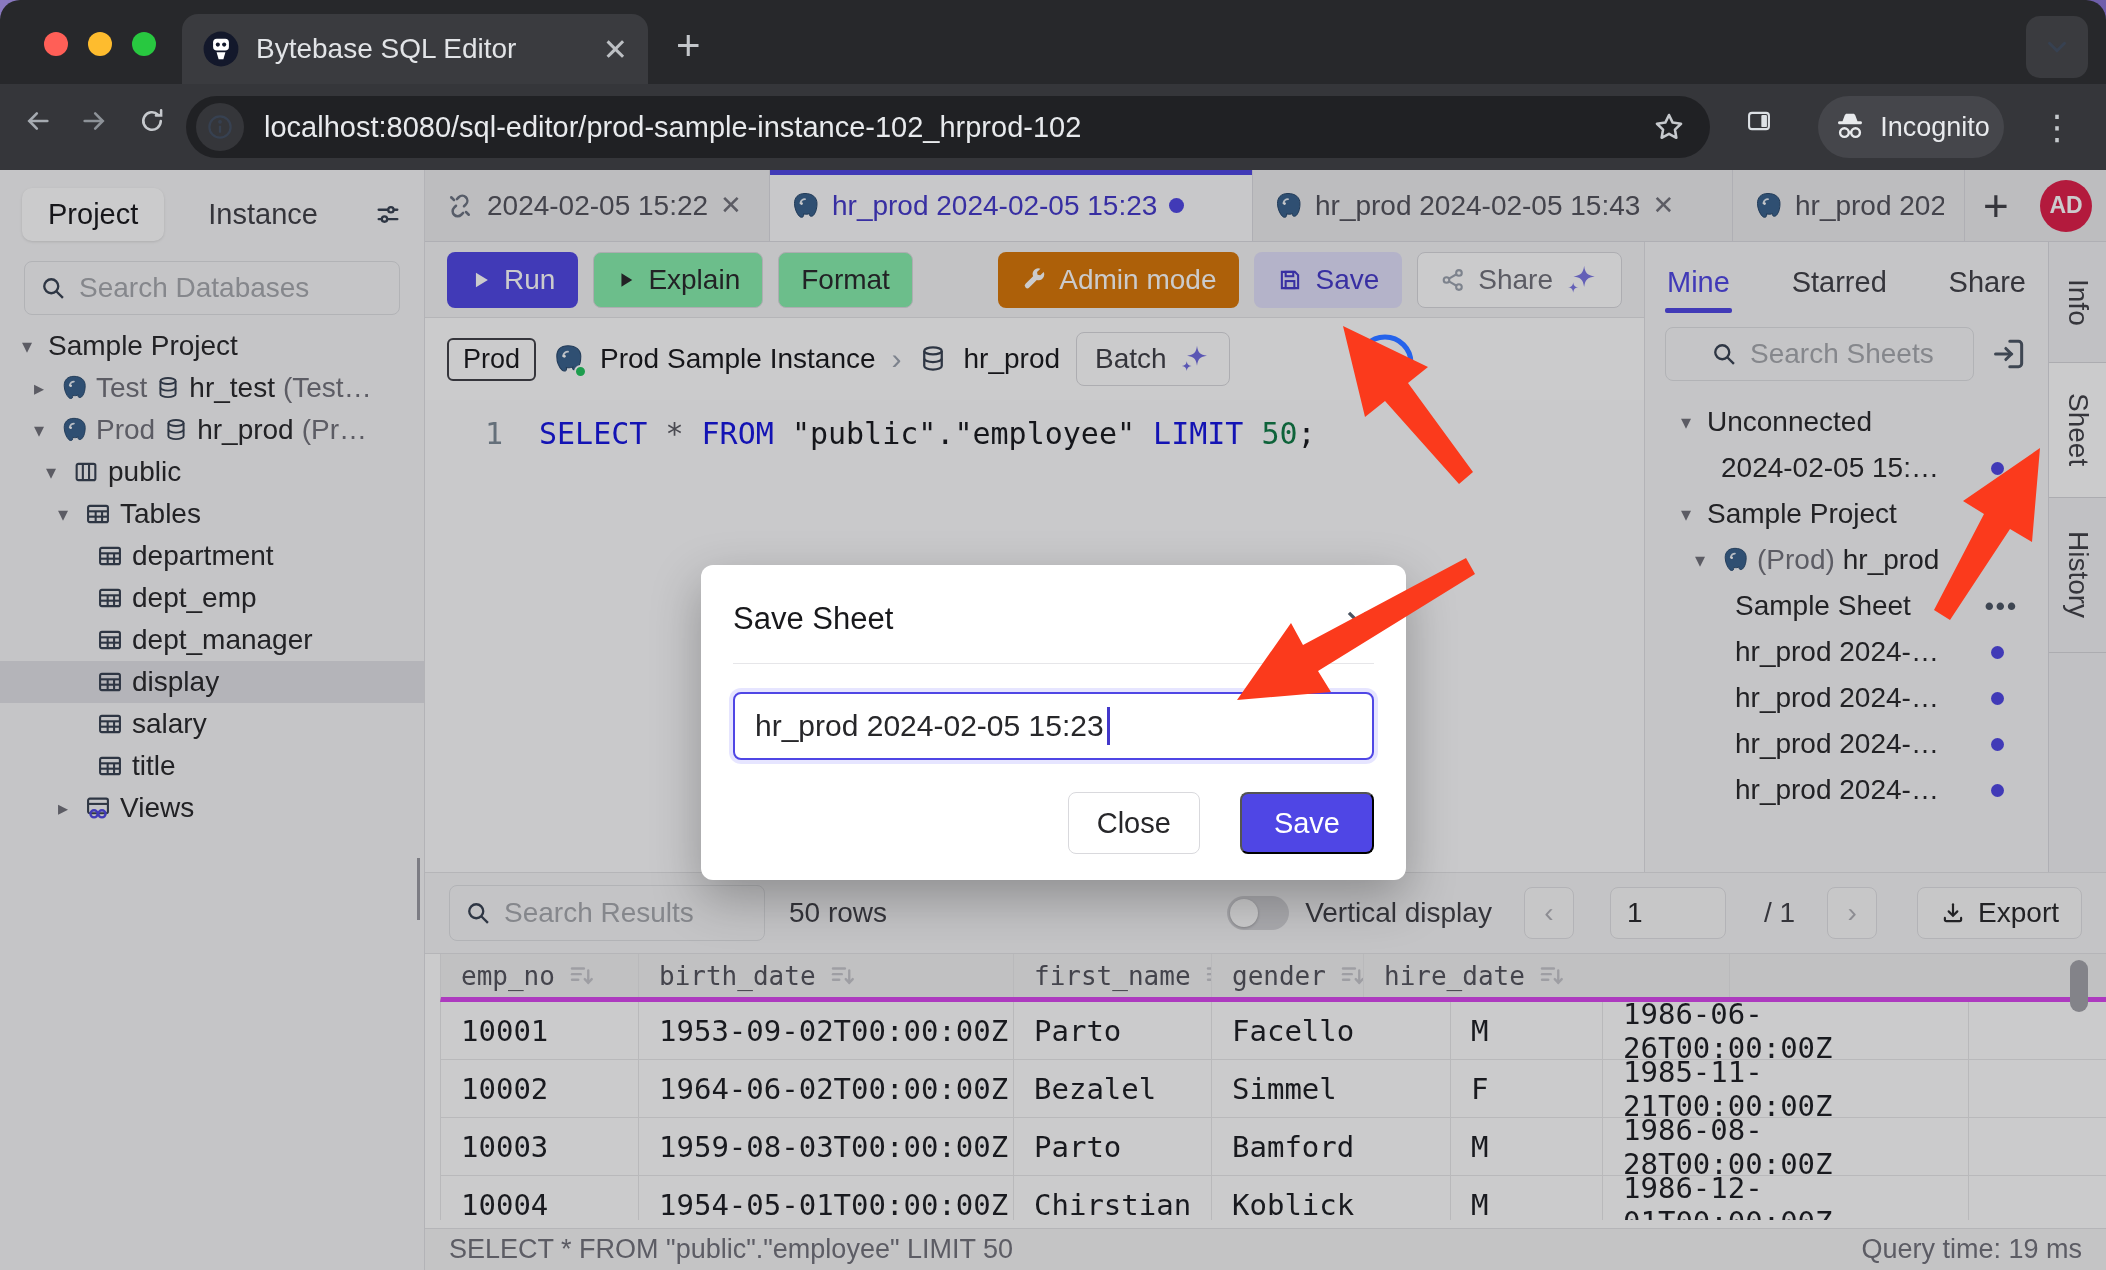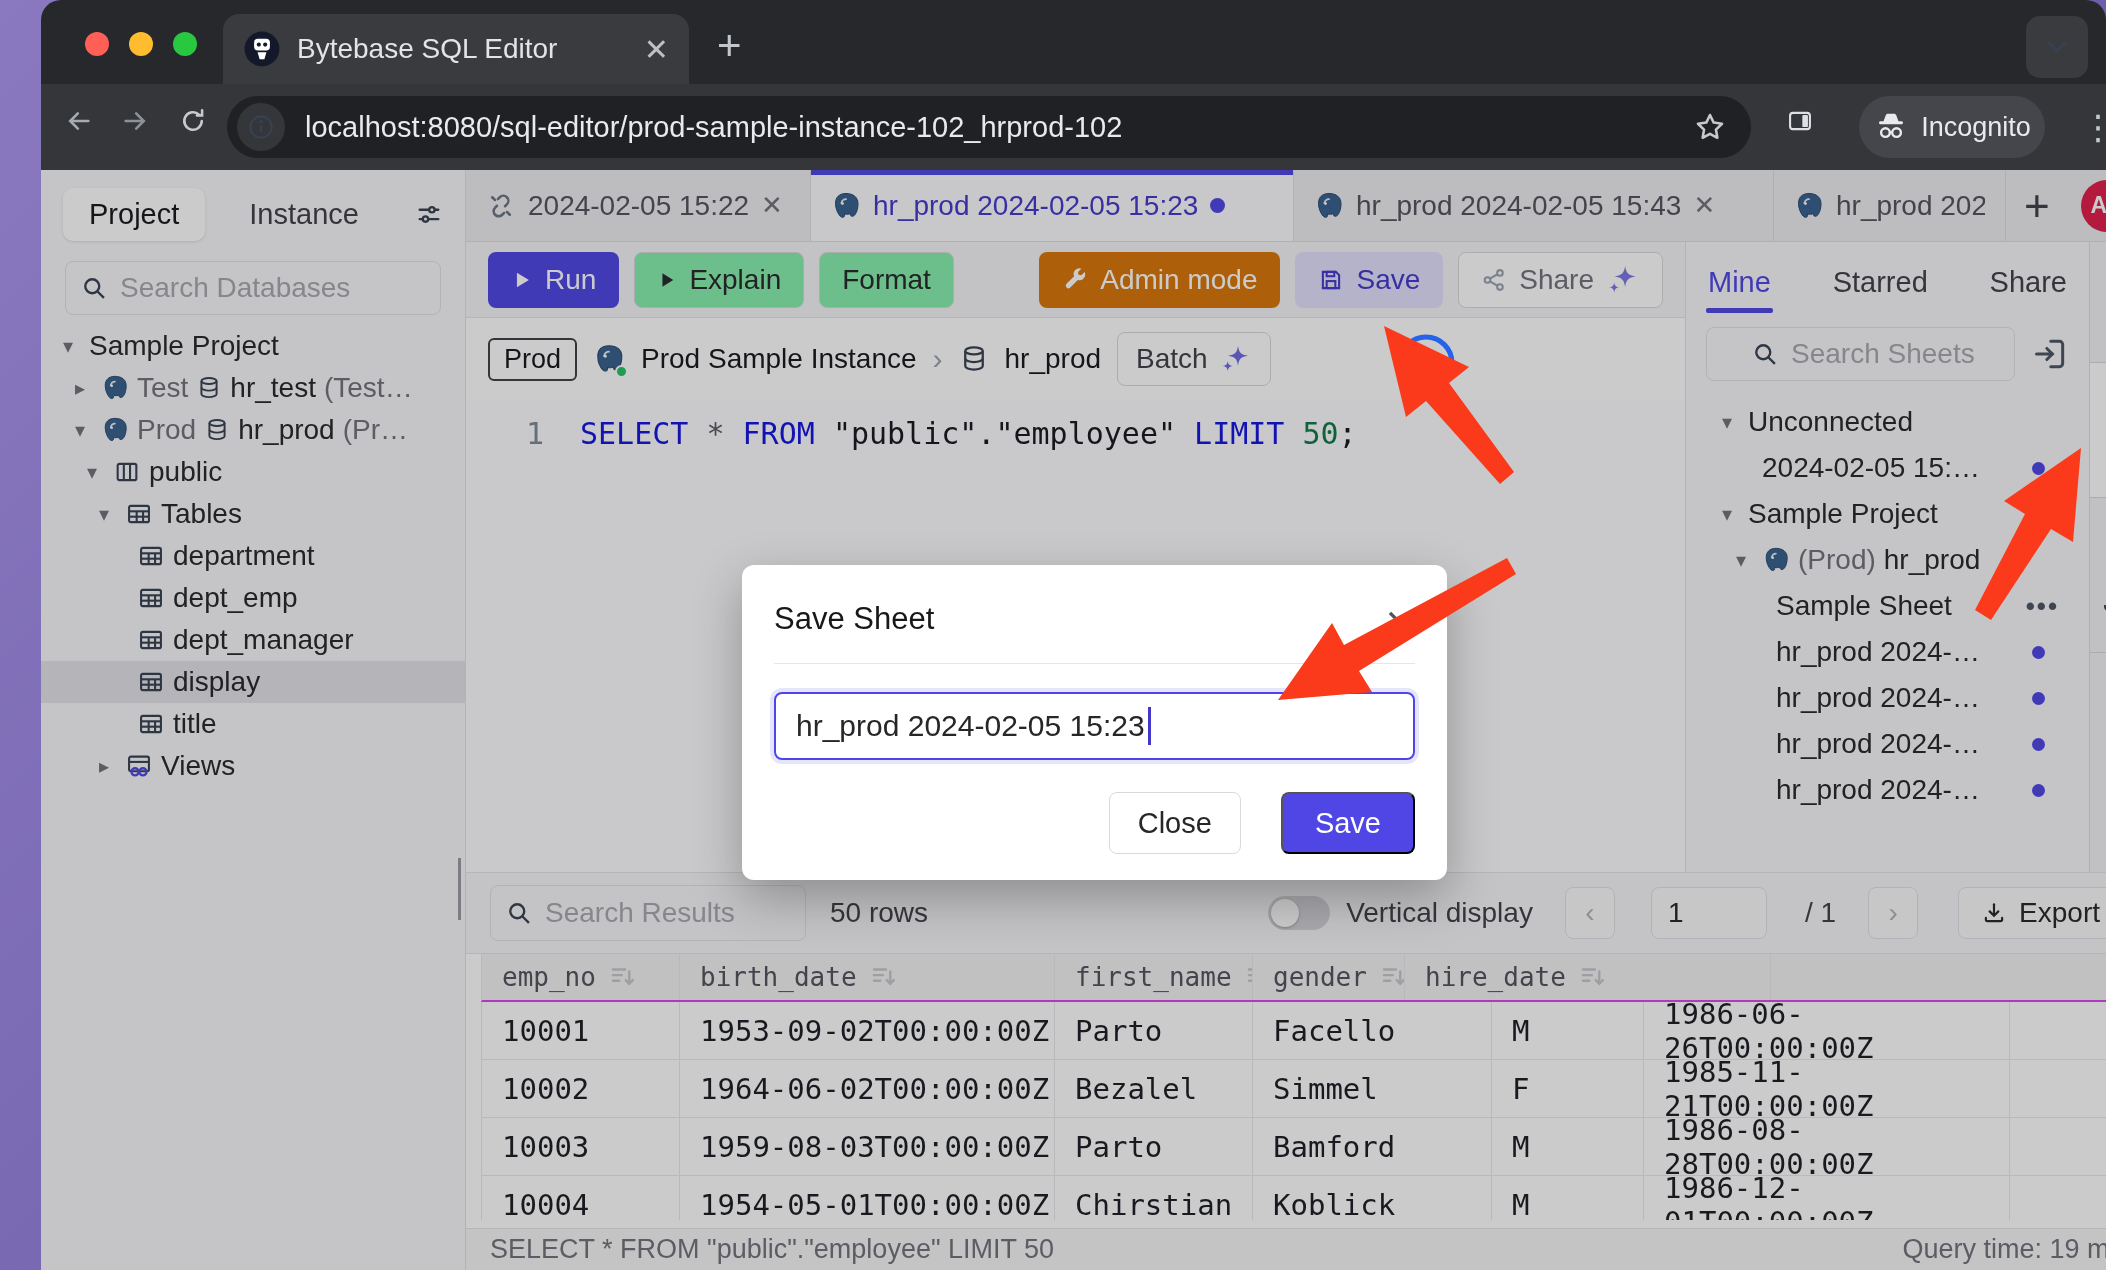--- a/index.html
+++ b/index.html
@@ -1,18 +1,18 @@
 <!DOCTYPE html>
 <html style="--indigo: #4f46e5; --amber: #d97706; --avatar: #e11d48; --green: #22c55e; --arrow-red: #fb3a1c; --annotation-blue: #2563eb; --postgres-blue: #38618c;"><head>
 <meta charset="utf-8">
 <style>
   * { margin:0; padding:0; box-sizing:border-box; }
   html,body { width:2106px; height:1270px; }
   body { font-family:"Liberation Sans", sans-serif; background:linear-gradient(135deg,#8a79c0,#5e4f9e); position:relative; overflow:hidden; }
-  .screen { position:absolute; inset:0;margin-left:41px; }
+  .screen { position:absolute; inset:0; }
   .window { position:absolute; inset:0; border-radius:20px 20px 0 0; overflow:hidden; }
 
   
   .chrome { position:absolute; top:0; left:0; width:100%; height:170px; background:#27282b; }
   .titlebar { position:relative; height:84px; }
   .dot { position:absolute; top:32px; width:24px; height:24px; border-radius:50%; }
   .dot.r { left:44px; background:#ff5f57; } .dot.y { left:88px; background:#febc2e; } .dot.g { left:132px; background:#28c840; }
   .btab { position:absolute; left:182px; top:14px; width:466px; height:70px; background:#3a3b3f; border-radius:16px 16px 0 0; display:flex; align-items:center; padding:0 20px; gap:16px; }
   .btab .title { color:#e2e4e7; font-size:28px; flex:1; white-space:nowrap; overflow:hidden; }
   .btab .x { color:#bdc0c4; font-size:30px; }
@@ -113,21 +113,21 @@
   .toggle-group { margin-left:auto; display:flex; align-items:center; gap:16px; }
   .toggle { width:62px; height:34px; border-radius:17px; background:#d4d4d8; position:relative; }
   .toggle .knob { position:absolute; left:3px; top:3px; width:28px; height:28px; border-radius:50%; background:#fff; box-shadow:0 1px 3px rgba(0,0,0,.25); }
   .pg-btn { width:50px; height:52px; border:1px solid #e1e1e4; border-radius:8px; background:#fafafa; display:flex; align-items:center; justify-content:center; color:#b0b0b6; font-size:28px; margin-left:8px; }
   .pg-input { width:116px; height:52px; border:1px solid #e1e1e4; border-radius:8px; background:#fafafa; font-size:28px; color:#27272a; padding:0 16px; margin-left:12px; font-family:"Liberation Sans",sans-serif; outline:none; }
   .pg-total { font-size:28px; color:#3f3f46; margin-left:14px; }
   .btn-export { margin-left:16px; background:#fafafa; border-color:#e1e1e4; color:#27272a; height:52px; }
 
   .rtable { position:relative; height:266px; overflow:hidden; background:#fff; }
   .thead, .trow { display:flex; margin-left:15px; border-left:1px solid #e8e8ea; }
-  .thead { height:48px; background:#f2f2f3; border-bottom:2px solid #d946ef; }
+  .thead { height:48px; background:#f2f2f3; border-bottom:5px solid #d946ef; }
   .trow { height:58px; border-bottom:1px solid #e8e8ea; }
   .tc { border-right:1px solid #e8e8ea; padding-left:20px; display:flex; align-items:center; flex:none; overflow:hidden; }
   .tc.fill { flex:1; border-right:none; }
   .thead .tc { font-family:"DejaVu Sans Mono", monospace; font-size:26px; color:#52525b; gap:12px; }
   .trow .tc { font-family:"DejaVu Sans Mono", monospace; font-size:29px; color:#1b1d22; }
   .sort-ic { width:30px; height:30px; color:#c6c6cb; }
   .vscroll { position:absolute; right:18px; top:6px; width:18px; height:52px; border-radius:9px; background:#a3a3a9; }
 
   .statusbar { position:absolute; bottom:0; left:0; width:100%; height:42px; background:#f6f6f7; border-top:1px solid #e3e3e6; display:flex; align-items:center; padding:0 24px; font-size:27px; color:#71717a; }
   .statusbar .qt { margin-left:auto; }
@@ -385,20 +385,33 @@
               <span class="chev"></span>
               <span class="icon" style="width: 28px; height: 28px;">
                 <svg viewBox="0 0 24 24" fill="none" stroke="currentColor" stroke-width="1.8">
                   <rect x="3.5" y="5" width="17" height="14" rx="1.5"></rect>
                   <line x1="3.5" y1="9.7" x2="20.5" y2="9.7"></line>
                   <line x1="3.5" y1="14.3" x2="20.5" y2="14.3"></line>
                   <line x1="10" y1="9.7" x2="10" y2="19"></line>
                   <line x1="15.5" y1="9.7" x2="15.5" y2="19"></line>
                 </svg>
               </span>
+              <span>salary</span>
+            </div>
+            <div class="trow2" style="padding-left: 62px;">
+              <span class="chev"></span>
+              <span class="icon" style="width: 28px; height: 28px;">
+                <svg viewBox="0 0 24 24" fill="none" stroke="currentColor" stroke-width="1.8">
+                  <rect x="3.5" y="5" width="17" height="14" rx="1.5"></rect>
+                  <line x1="3.5" y1="9.7" x2="20.5" y2="9.7"></line>
+                  <line x1="3.5" y1="14.3" x2="20.5" y2="14.3"></line>
+                  <line x1="10" y1="9.7" x2="10" y2="19"></line>
+                  <line x1="15.5" y1="9.7" x2="15.5" y2="19"></line>
+                </svg>
+              </span>
               <span>title</span>
             </div>
             <div class="trow2" style="padding-left: 50px;">
               <span class="chev">▸</span>
               <span class="icon" style="width: 28px; height: 28px;">
                 <svg viewBox="0 0 24 24">
                   <g fill="none" stroke="currentColor" stroke-width="1.8">
                     <rect x="3.5" y="4" width="17" height="12.5" rx="1.5"></rect>
                     <line x1="3.5" y1="8.5" x2="20.5" y2="8.5"></line>
                   </g>

